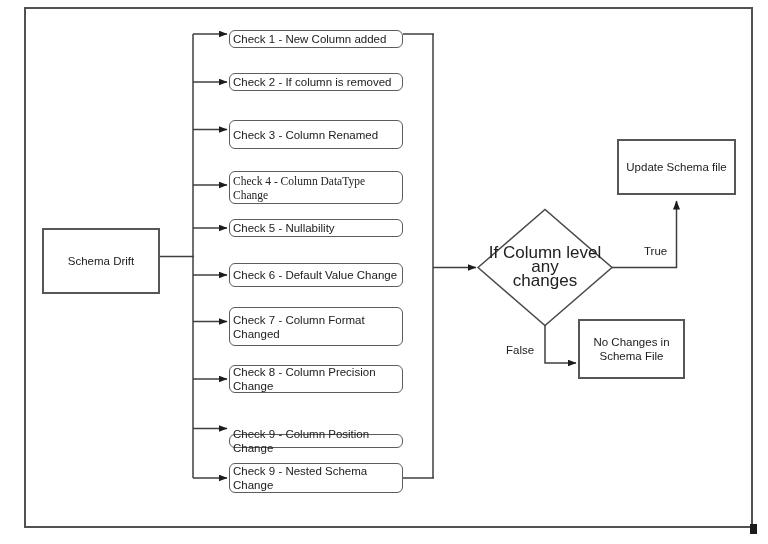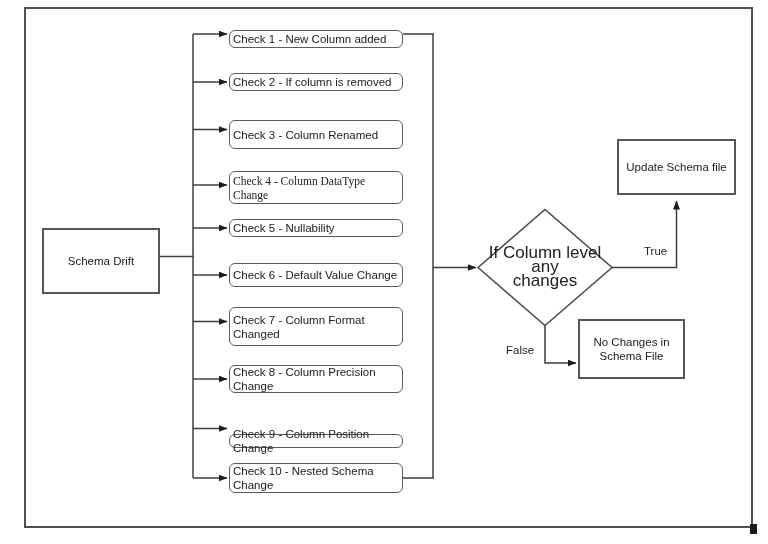--- a/index.html
+++ b/index.html
@@ -128,21 +128,21 @@
   <div class="node check c4">Check 4 - Column DataType
 Change</div>
   <div class="node check c5">Check 5 - Nullability</div>
   <div class="node check c6">Check 6 - Default Value Change</div>
   <div class="node check c7">Check 7 - Column Format
 Changed</div>
   <div class="node check c8">Check 8 - Column Precision
 Change</div>
   <div class="node check c9">Check 9 - Column Position
 Change</div>
-  <div class="node check c10">Check 10 - Nested Schema
+  <div class="node check c10">Check 9 - Nested Schema
 Change</div>
 
   <div class="diamond-label">If Column level any
 changes</div>
 
   <div class="edge-label true-label">True</div>
   <div class="edge-label false-label">False</div>
 
   <div class="node rect update">Update Schema file</div>
   <div class="node rect nochanges">No Changes in

